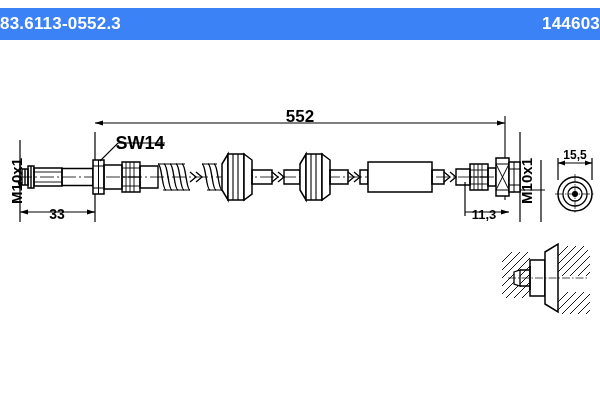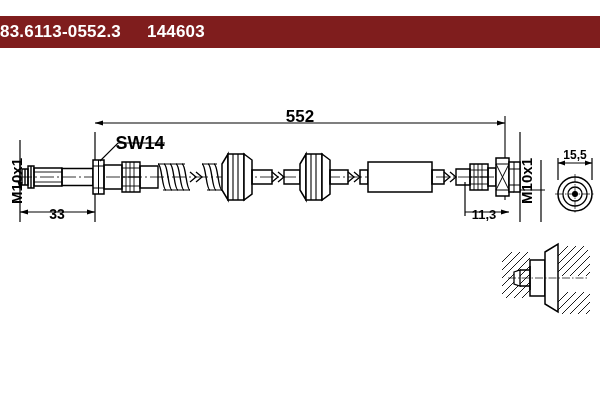--- a/index.html
+++ b/index.html
@@ -15,27 +15,27 @@
   }
   #page {
     position: relative;
     width: 600px;
     height: 400px;
     background: #ffffff;
   }
   #header-bar {
     position: absolute;
     left: 0;
-    top: 16px;
+    top: 8px;
     width: 600px;
     height: 32px;
-    background: #7f1d1d;
+    background: #3b82f6;
     display: flex;
     align-items: center;
-    justify-content: flex-start;
+    justify-content: space-between;
     gap: 26px;
   }
   #header-bar .htext {
     color: #ffffff;
     font-size: 17px;
     font-weight: bold;
     letter-spacing: 0.2px;
     font-family: "Liberation Sans", sans-serif;
     white-space: nowrap;
   }

